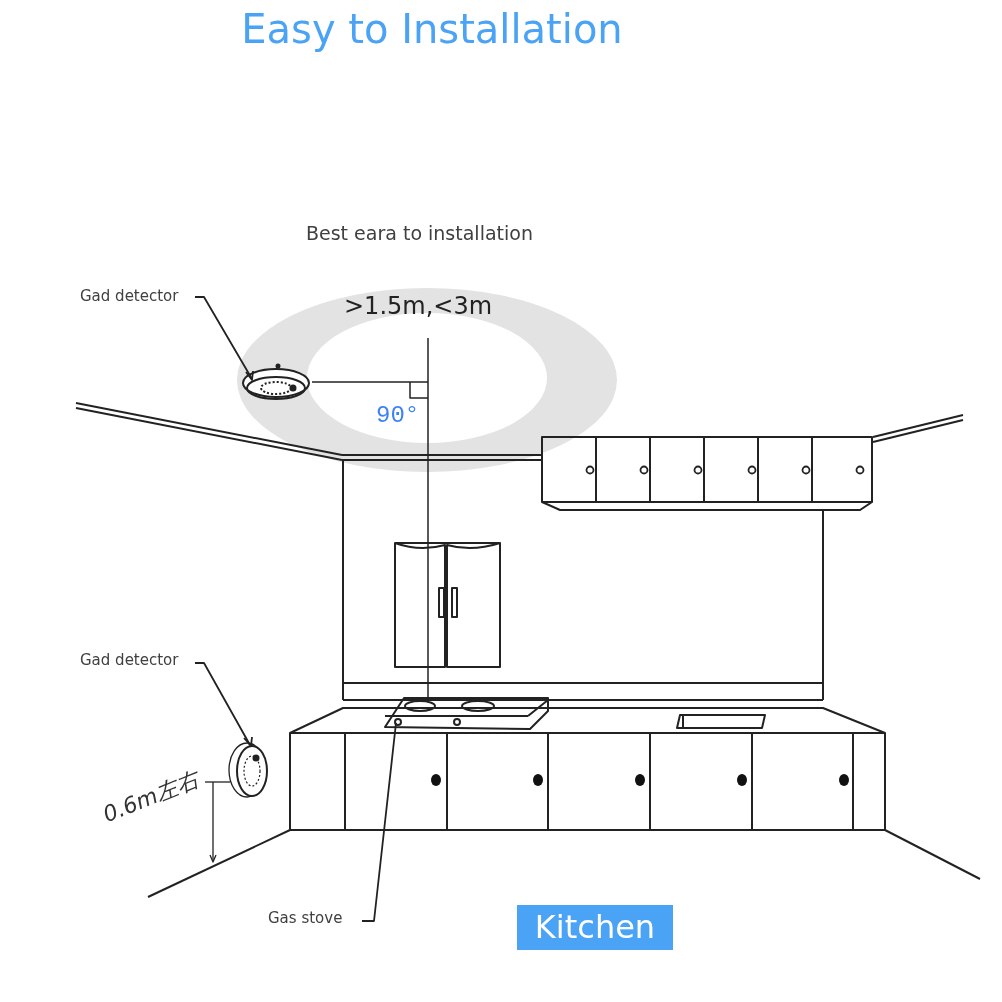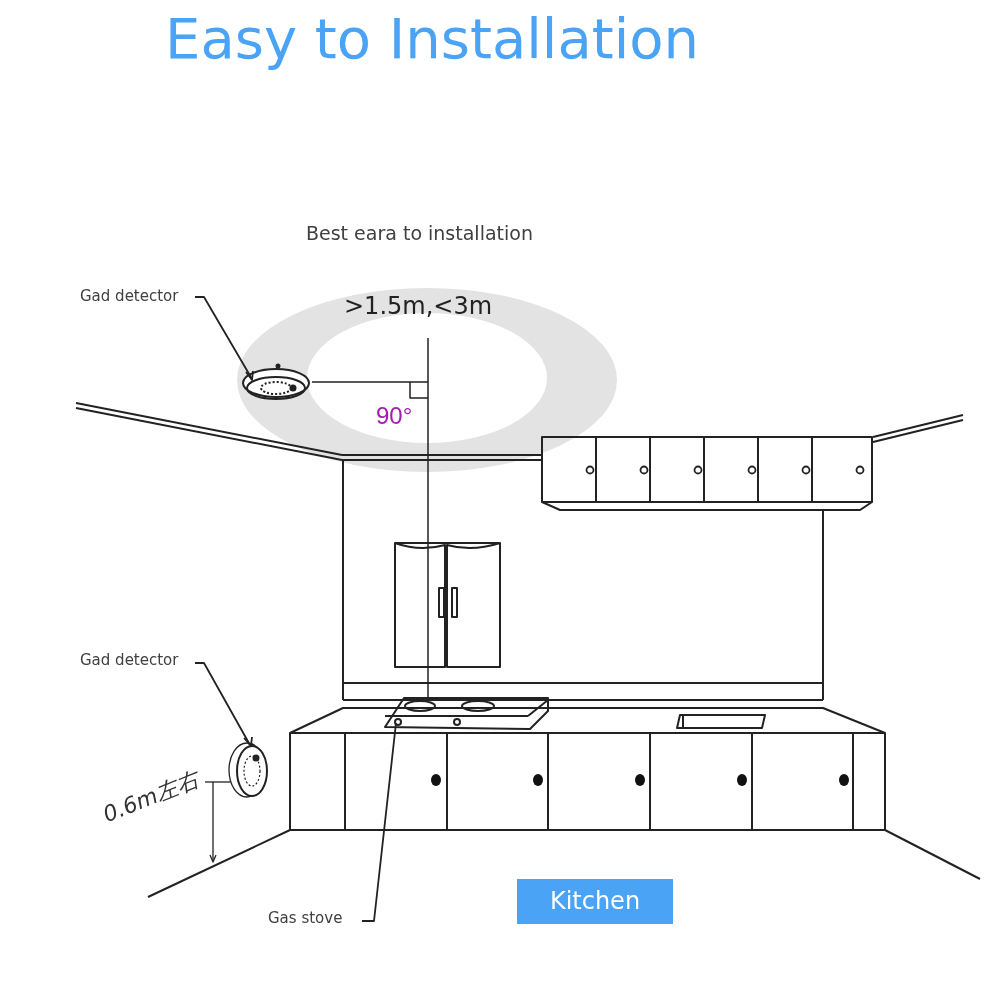--- a/index.html
+++ b/index.html
@@ -1,31 +1,31 @@
 <!DOCTYPE html>
 <html><head>
 <meta charset="utf-8">
 <style>
   html, body { margin: 0; padding: 0; background: #ffffff; }
   body { width: 1002px; height: 1002px; position: relative; overflow: hidden; font-family: "DejaVu Sans", sans-serif; }
   .title {
     position: absolute; left: 0; top: 6px; width: 864px; text-align: center;
-    font-family: "DejaVu Sans", sans-serif; font-size: 56px; color: #4aa3f5; letter-spacing: 0px;
+    font-family: "DejaVu Sans", sans-serif; font-size: 40px; color: #4aa3f5; letter-spacing: 0px;
   }
   .lbl { position: absolute; font-family: "DejaVu Sans", sans-serif; color: #404040; white-space: nowrap; }
   .best { left: 306px; top: 222px; font-size: 19px; }
   .gad1 { left: 80px; top: 287px; font-size: 15px; }
   .gad2 { left: 80px; top: 651px; font-size: 15px; }
   .gas { left: 268px; top: 909px; font-size: 15px; }
   .dist { position: absolute; left: 344px; top: 292px; font-size: 24px; color: #222; font-family: "DejaVu Sans", sans-serif; }
-  .deg { position: absolute; left: 376px; top: 402px; font-size: 24px; color: #a21caf; font-family: Liberation Sans, sans-serif; }
+  .deg { position: absolute; left: 376px; top: 402px; font-size: 24px; color: #3b82f6; font-family: Liberation Mono, monospace; }
   .h06 { position: absolute; left: 110px; top: 800px; font-size: 22px; color: #333; font-style: italic; font-family: "DejaVu Sans", sans-serif; transform: rotate(-22deg); transform-origin: left bottom; }
   .kitchen {
-    position: absolute; left: 517px; top: 879px; width: 156px; height: 45px;
-    background: #4aa3f5; color: #fff; font-size: 24px; text-align: center; line-height: 45px;
+    position: absolute; left: 517px; top: 905px; width: 156px; height: 45px;
+    background: #4aa3f5; color: #fff; font-size: 32px; text-align: center; line-height: 45px;
     font-family: "DejaVu Sans", sans-serif;
   }
   svg.scene { position: absolute; left: 0; top: 0; }
 </style>
 </head>
 <body>
 
 <div class="title">Easy to Installation</div>
 
 <svg class="scene" width="1002" height="1002" viewBox="0 0 1002 1002" xmlns="http://www.w3.org/2000/svg">

